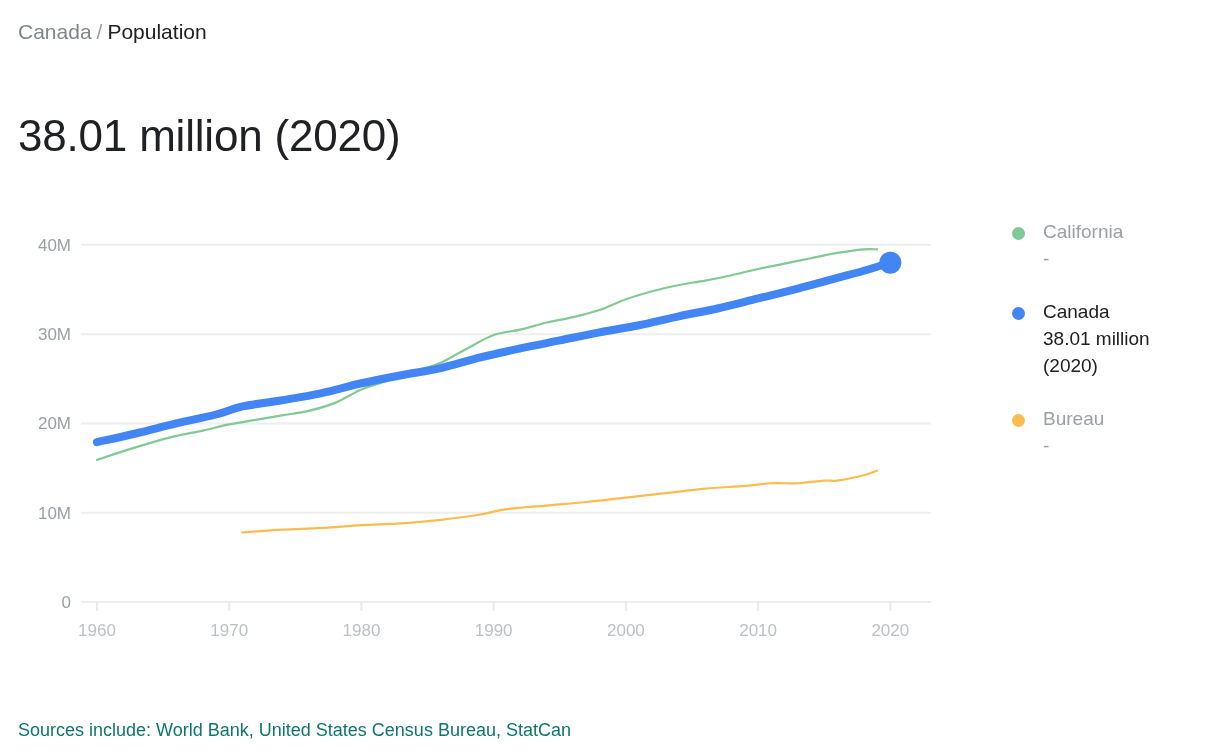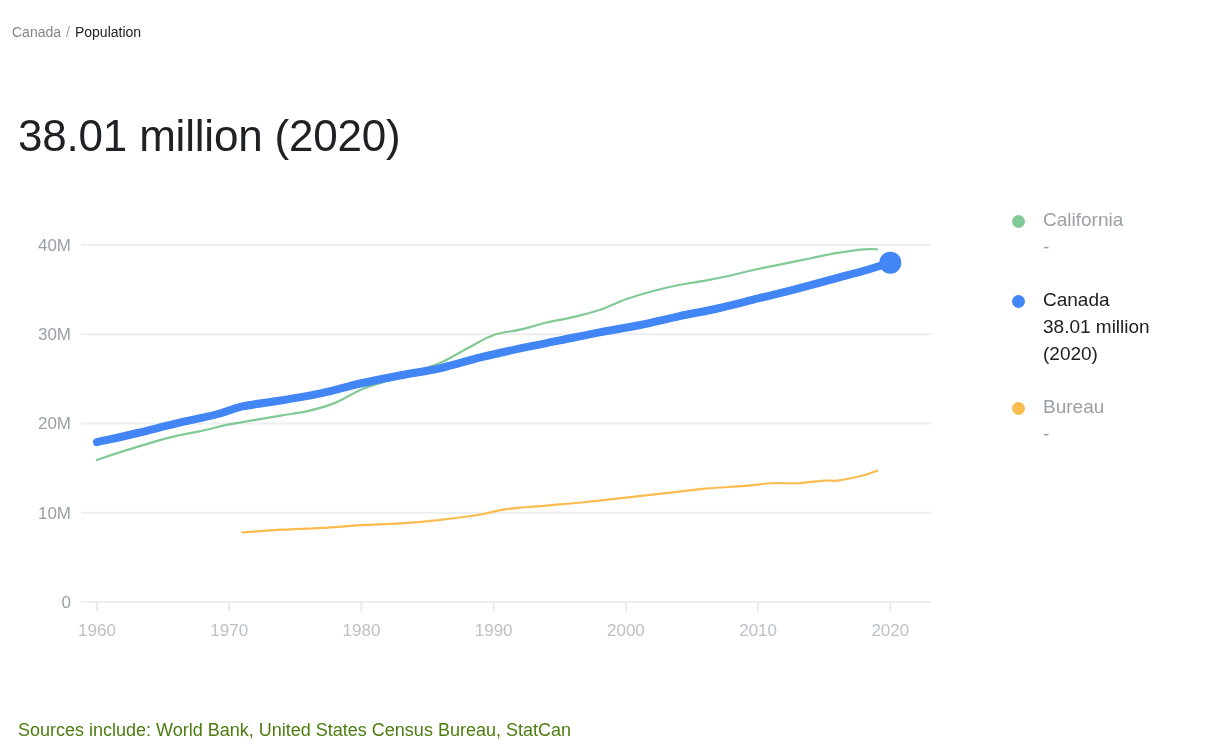--- a/index.html
+++ b/index.html
@@ -12,23 +12,23 @@
     height: 753px;
     font-family: "Liberation Sans", sans-serif;
     color: #202124;
     overflow: hidden;
     position: relative;
   }
 
   
   .breadcrumb {
     position: absolute;
-    left: 12px;
+    left: 18px;
     top: 18px;
-    font-size: 14px;
+    font-size: 21px;
     line-height: 28px;
     white-space: nowrap;
     text-align: center;
   }
   .bc-root { color: #80868b; }
   .bc-sep  { color: #9aa0a6; padding: 0 5px; }
   .bc-leaf { color: #202124; }
 
   
   .headline {
@@ -70,20 +70,21 @@
   .legend {
     position: absolute;
     left: 1012px;
     top: 206px;
     width: 194px;
   }
   .legend-entry {
     position: relative;
     padding-left: 31px;
     margin-bottom: 26px;
+    margin-top: 12px;
   }
   .legend-dot {
     position: absolute;
     left: 0;
     top: 9px;
     width: 13px;
     height: 13px;
     border-radius: 50%;
   }
   .legend-name {
@@ -101,21 +102,21 @@
     color: #202124;
   }
 
   
   .footer {
     position: absolute;
     left: 18px;
     top: 718px;
     font-size: 18px;
     line-height: 24px;
-    color: #4d7c0f;
+    color: #0f766e;
     white-space: nowrap;
   }
 </style>
 </head>
 <body>
 
 <div class="breadcrumb">
   <span class="bc-root">Canada</span><span class="bc-sep">/</span><span class="bc-leaf">Population</span>
 </div>
 

